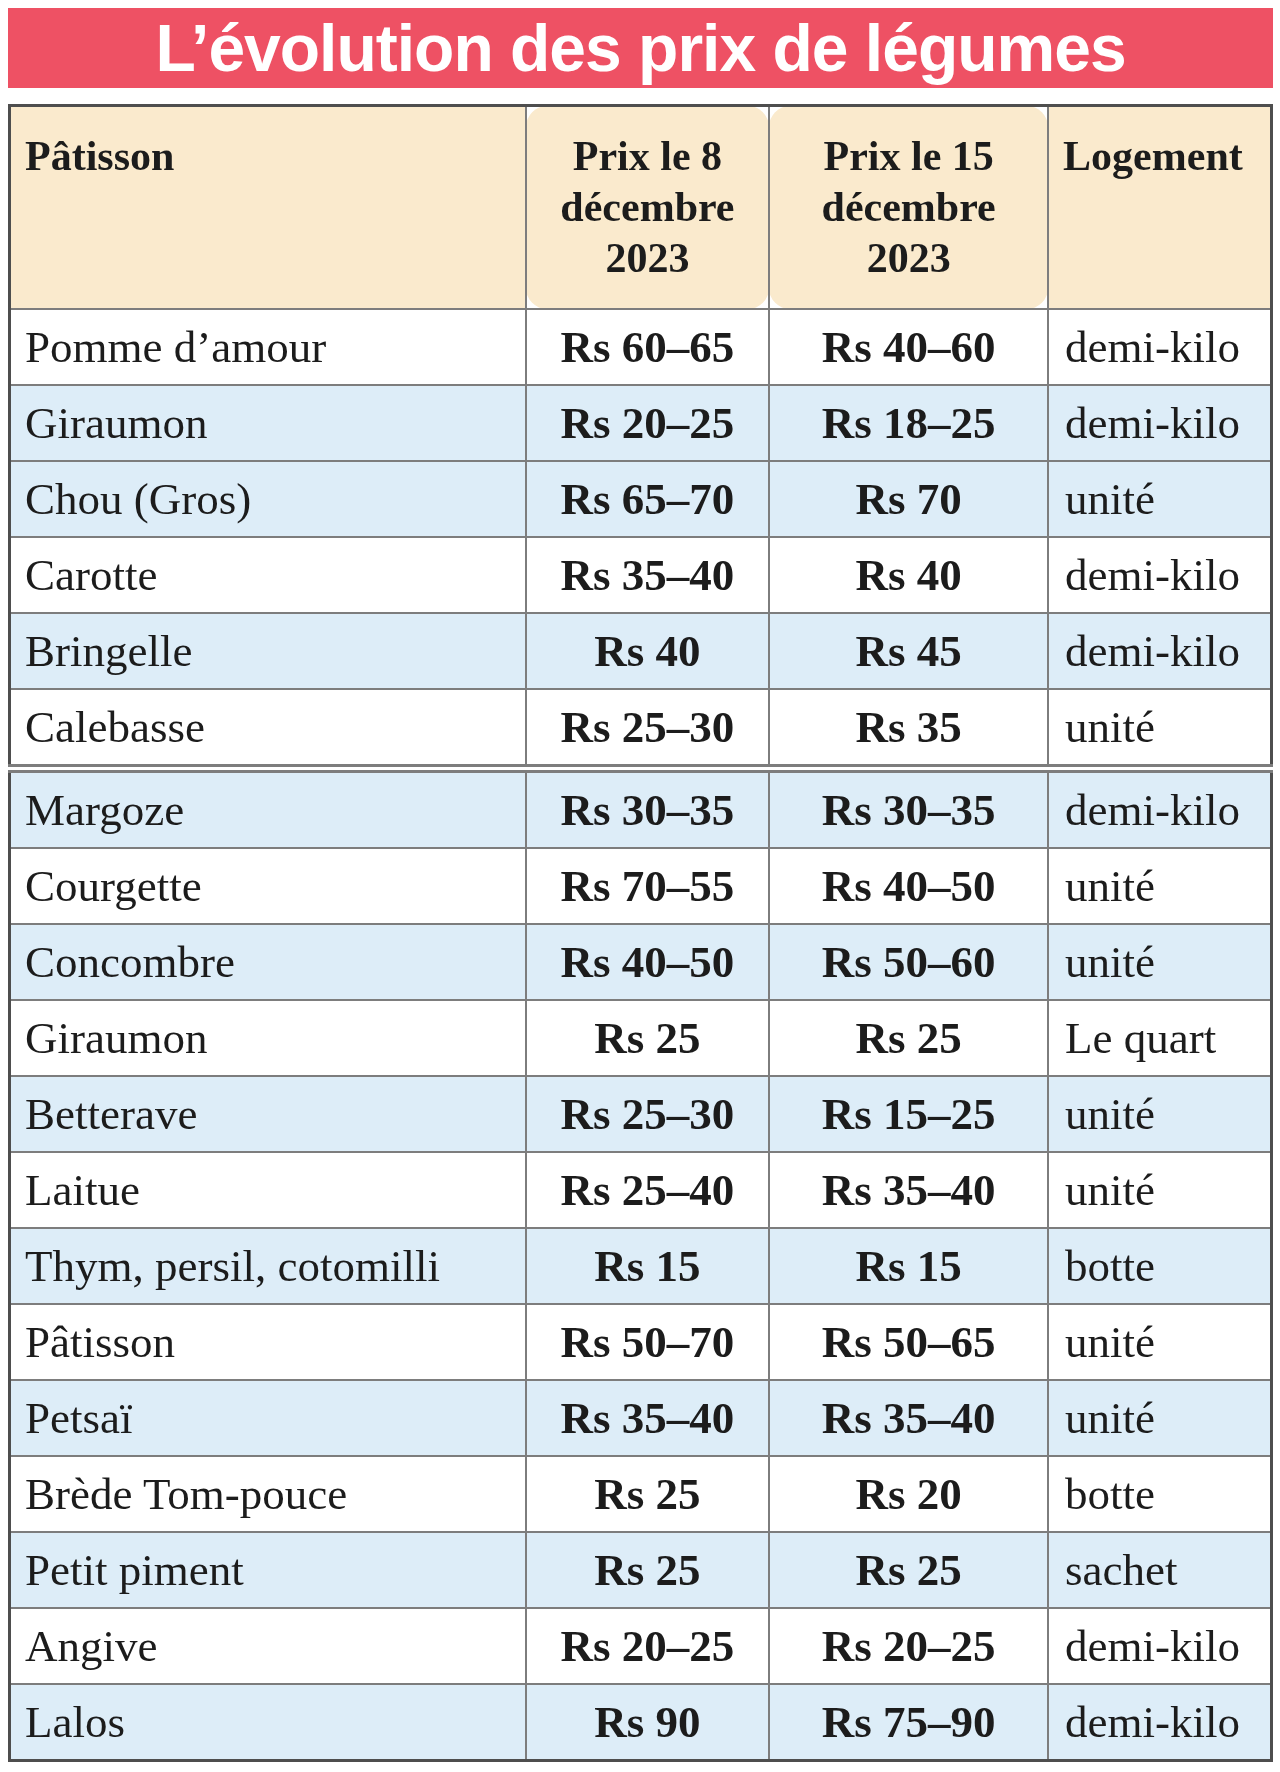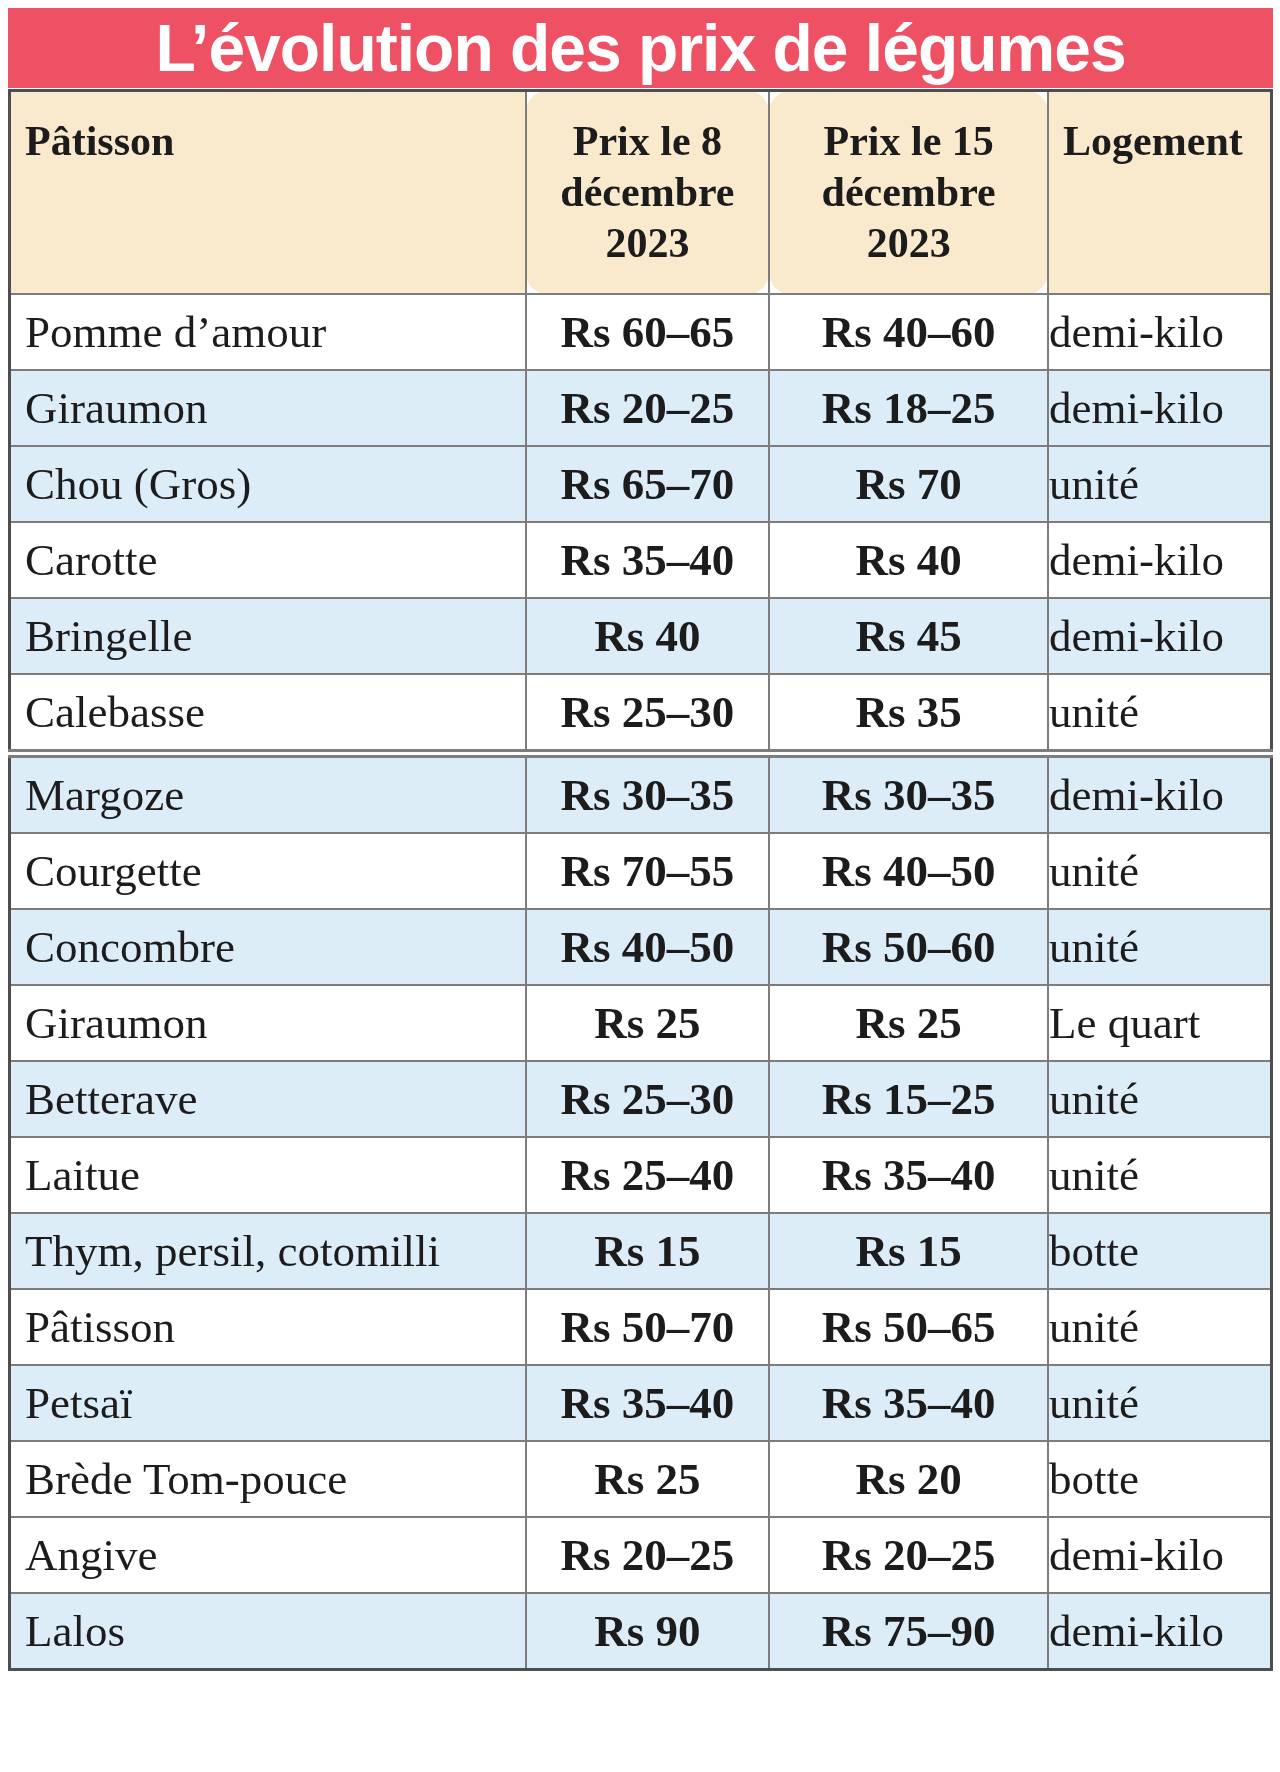--- a/index.html
+++ b/index.html
@@ -10,21 +10,21 @@
   }
   .page {
     box-sizing:border-box;
     width:1280px; height:1772px;
     padding:8px 7px 8px 8px;
   }
   .banner {
     height:80px;
     background:var(--banner-bg,#ee5164);
     display:flex; align-items:center; justify-content:center;
-    margin-bottom:1px;
+    margin-bottom:16px;
   }
   .banner-title {
     font-family:"Liberation Sans", sans-serif;
     font-weight:bold;
     font-size:66px;
     letter-spacing:-1px;
     color:var(--title-text,#ffffff);
     white-space:nowrap;
   }
   table.price-table {
@@ -49,21 +49,21 @@
   th.h-left  { text-align:left;  padding-left:14px; padding-right:6px; }
   th.h-center{ text-align:center; padding-left:6px; padding-right:6px;border-radius:21px; }
   .price-table tbody td {
     height:72px;
     font-size:45px;
     vertical-align:middle;
     background:#ffffff;
   }
   td.name  { text-align:left; padding-left:14px; padding-right:6px; white-space:nowrap; }
   td.price { text-align:center; font-weight:bold; white-space:nowrap; }
-  td.unit  { text-align:left; padding-left:0; white-space:nowrap; }
+  td.unit  { text-align:left; padding-left:16px; white-space:nowrap; }
   tr.stripe td { background:var(--stripe-bg,#ddedf8); }
   tr.gap td { border-top:9px double var(--grid-color,#7d7d7d); }
 </style>
 </head>
 <body>
 
 <div class="page">
 
   <div class="banner">
     <span class="banner-title">L’évolution des prix de légumes</span>
@@ -174,20 +174,26 @@
           <td class="price">Rs 35–40</td>
           <td class="price">Rs 35–40</td>
           <td class="unit">unité</td>
         </tr>
         <tr class="">
           <td class="name">Brède Tom-pouce</td>
           <td class="price">Rs 25</td>
           <td class="price">Rs 20</td>
           <td class="unit">botte</td>
         </tr>
+        <tr class="stripe">
+          <td class="name">Petit piment</td>
+          <td class="price">Rs 25</td>
+          <td class="price">Rs 25</td>
+          <td class="unit">sachet</td>
+        </tr>
         <tr class="">
           <td class="name">Angive</td>
           <td class="price">Rs 20–25</td>
           <td class="price">Rs 20–25</td>
           <td class="unit">demi-kilo</td>
         </tr>
         <tr class="stripe">
           <td class="name">Lalos</td>
           <td class="price">Rs 90</td>
           <td class="price">Rs 75–90</td>

